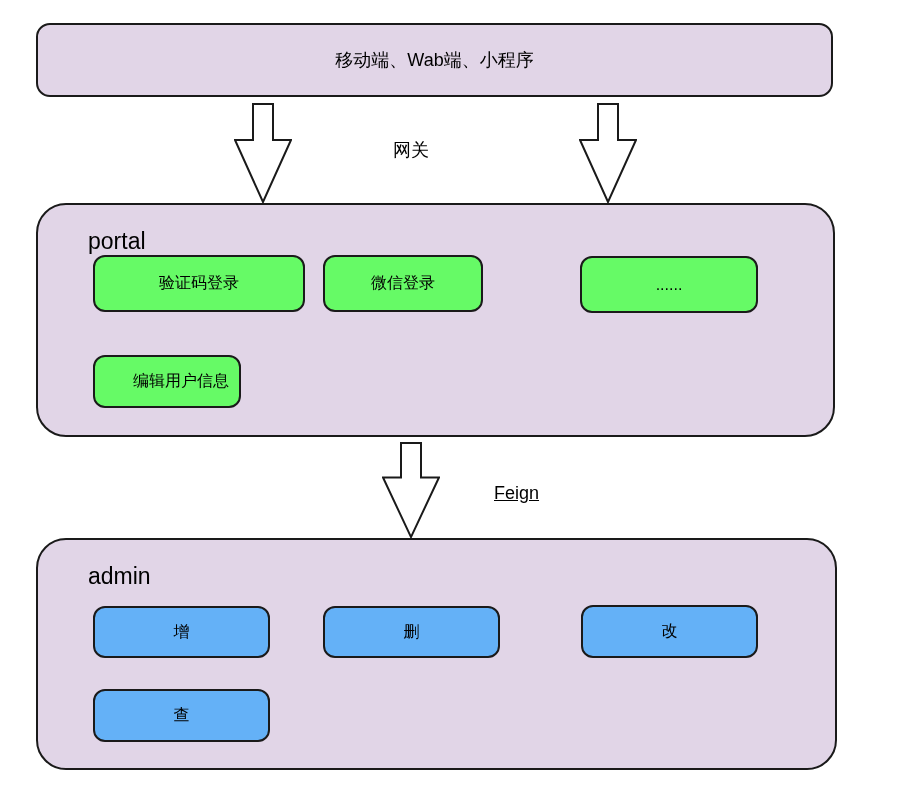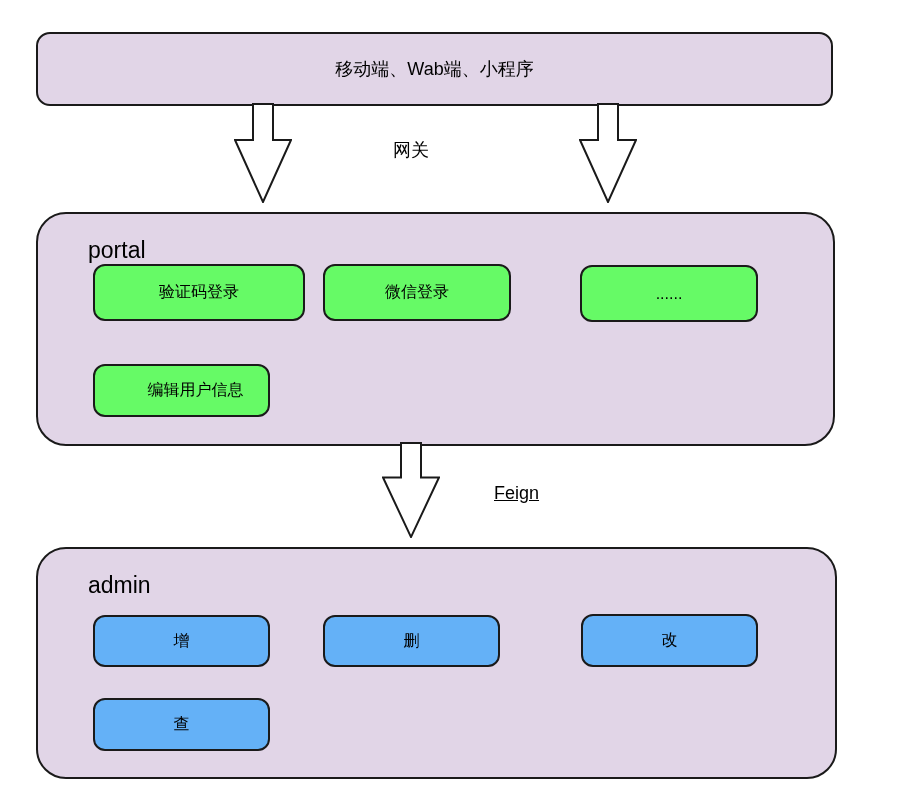--- a/index.html
+++ b/index.html
@@ -12,21 +12,21 @@
   * { box-sizing: border-box; }
   html, body { margin: 0; padding: 0; background: #ffffff; }
   body { font-family: "Liberation Sans", "DejaVu Sans", sans-serif; color: var(--text); }
   .canvas {
     position: relative;
     width: 902px;
     height: 800px;
     background: #ffffff;
     overflow: hidden;
   }
-  .abs { position: absolute; margin-top: 9px; }
+  .abs { position: absolute; }
   .node {
     border: 2px solid var(--border);
     display: flex;
     align-items: center;
     justify-content: center;
     text-align: center;
   }
   .top-box {
     left: 36px; top: 23px;
     width: 797px; height: 74px;
@@ -86,27 +86,27 @@
     </svg>
   </div>
   <div class="flow-label" style="left:393px; top:138px;font-family:Liberation Serif, serif;">网关</div>
 
   <div class="abs container-box portal-box">
     <div class="container-title">portal</div>
   </div>
   <div class="abs node sub-node green" style="left:93px; top:255px; width:212px; height:57px;">
     <span>验证码登录</span>
   </div>
-  <div class="abs node sub-node green" style="left:323px; top:255px; width:188px; height:57px;">
+  <div class="abs node sub-node green" style="left:323px; top:255px; width:160px; height:57px;">
     <span>微信登录</span>
   </div>
   <div class="abs node sub-node green" style="left:580px; top:256px; width:178px; height:57px;">
     <span>......</span>
   </div>
-  <div class="abs node sub-node green" style="left:93px; top:355px; width:177px; height:53px;padding-left:28px;">
+  <div class="abs node sub-node green" style="left:93px; top:355px; width:148px; height:53px;padding-left:28px;">
     <span>编辑用户信息</span>
   </div>
 
   <div class="arrow" style="left:382px; top:442px;">
     <svg width="58" height="96" viewBox="0 0 58 100" preserveAspectRatio="none" aria-hidden="true">
       <polygon points="19,1 39,1 39,37 57,37 29,99 1,37 19,37"></polygon>
     </svg>
   </div>
   <div class="flow-label" style="left:494px; top:483px;text-decoration:underline;">Feign</div>
 

